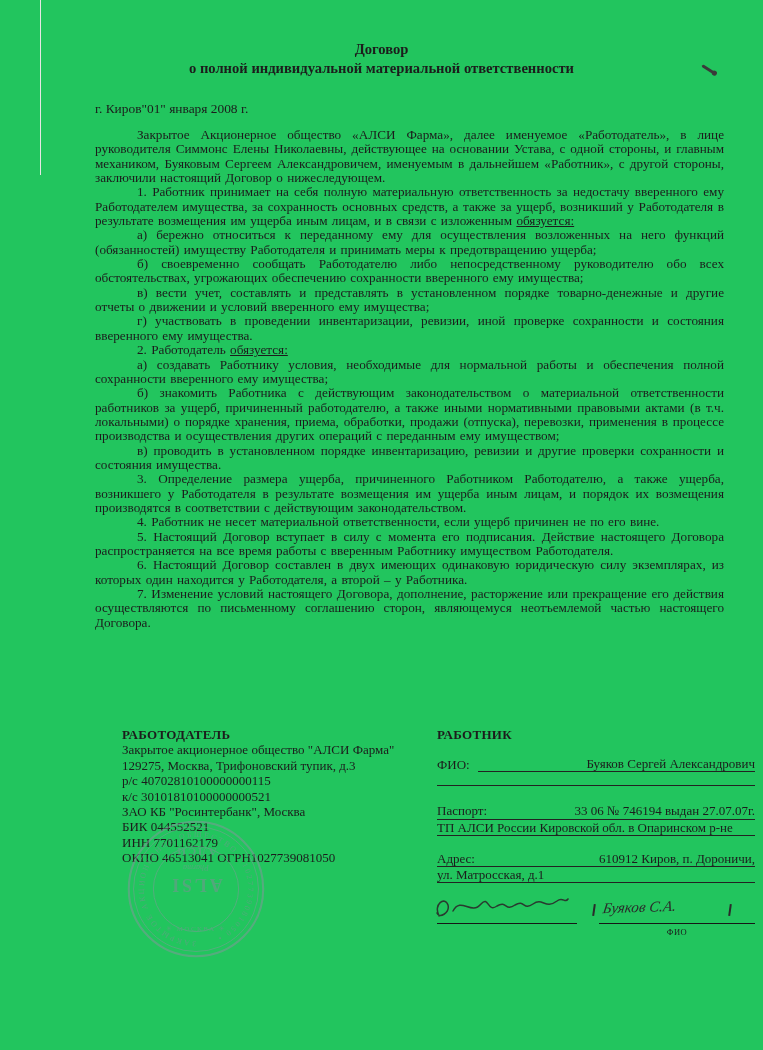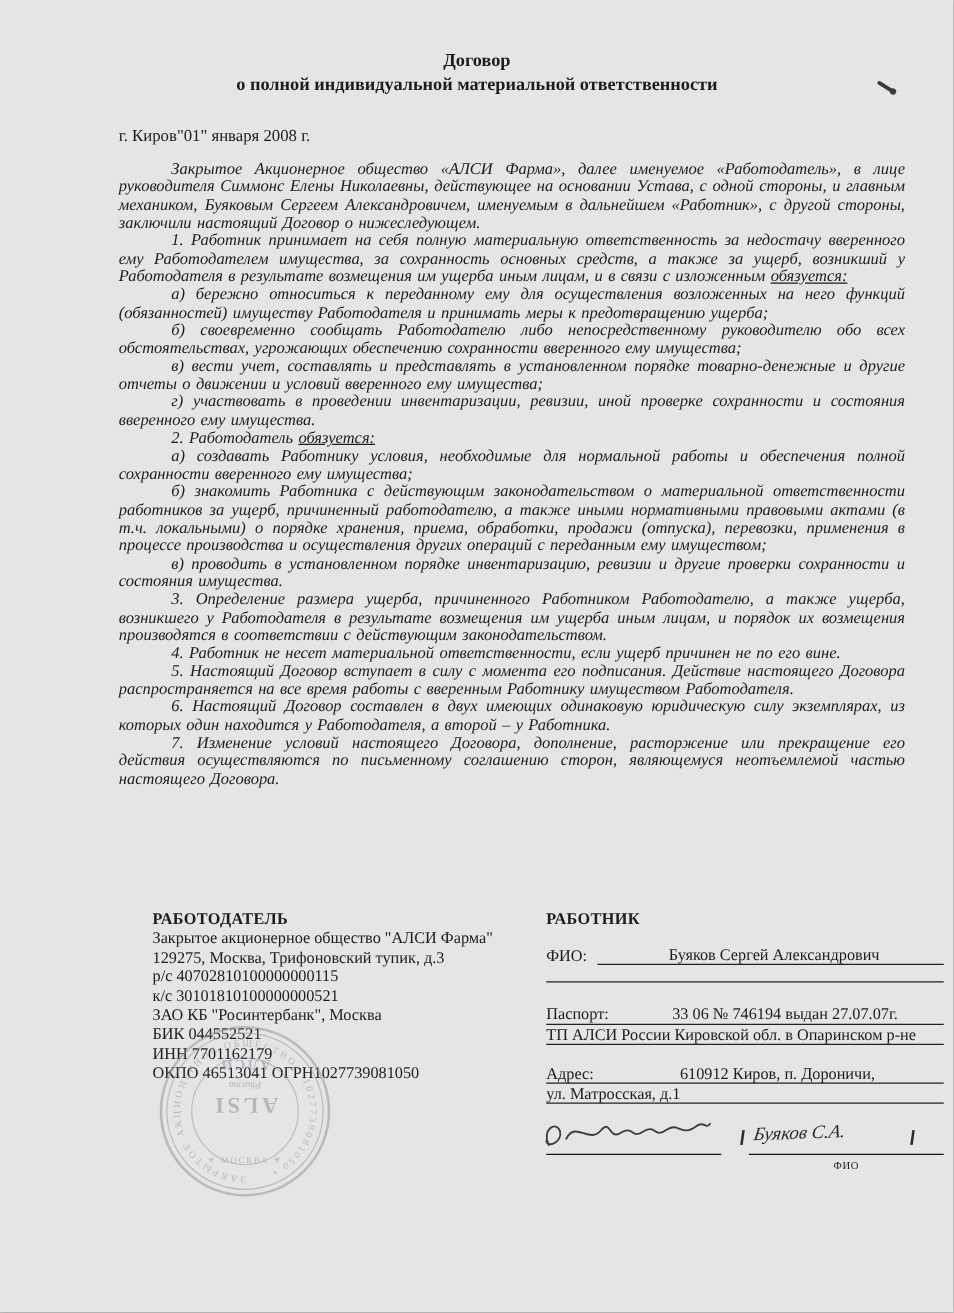--- a/index.html
+++ b/index.html
@@ -1,48 +1,48 @@
 <!DOCTYPE html>
 <html><head>
 <meta charset="utf-8">
 <style>
   html,body{margin:0;padding:0;}
   body{background:#888;font-family:"Liberation Serif","DejaVu Serif",serif;}
   .page{
     position:relative;width:763px;height:1050px;margin:0 auto;
-    background:#e5e5e5;color:#1c1c1c;overflow:hidden;
+    background:#22c55e;color:#1c1c1c;overflow:hidden;
     box-shadow:0 0 6px rgba(0,0,0,.4);
   }
   
   .scan-line{position:absolute;left:40px;top:0;width:1px;height:175px;background:#e6e6e3;}
   .pen-mark{position:absolute;left:701px;top:68px;width:15px;height:3px;background:#3a3a3a;transform:rotate(32deg);border-radius:2px;}
   .pen-mark:after{content:"";position:absolute;right:-2px;top:-1px;width:5px;height:5px;background:#3a3a3a;border-radius:50%;}
 
   
   .title{position:absolute;left:0;top:40px;width:100%;text-align:center;font-weight:bold;font-size:14.6px;line-height:19px;}
   .city-date{position:absolute;left:95px;top:101px;width:626px;display:flex;justify-content:flex-start;font-size:13.4px;}
 
   
   .body-text{position:absolute;left:95px;top:128px;width:629px;font-size:13.2px;line-height:14.35px;text-align:justify;word-spacing:1px;}
-  .body-text p{margin:0;text-indent:42px;font-style:italic;}
+  .body-text p{margin:0;text-indent:42px;}
   .u{text-decoration:underline;}
 
   
   .employer{position:absolute;left:122px;top:727px;width:320px;font-size:13px;line-height:15.4px;}
   .employer .head{font-weight:bold;letter-spacing:.3px;}
   .emp-sign{position:relative;height:34px;margin-top:3px;}
   .emp-sign svg{position:absolute;left:-16px;top:-6px;}
   .emp-sign .sig-line{position:absolute;left:-18px;top:24px;width:212px;border-bottom:1.6px solid #161616;}
   .emp-sign .sig-name{position:absolute;left:172px;top:5px;font-size:13px;}
 
   .worker{position:absolute;left:437px;top:727px;width:318px;font-size:13px;line-height:15.2px;}
   .worker .head{font-weight:bold;letter-spacing:.3px;}
   .wrow{display:flex;align-items:flex-end;min-height:15px;}
   .wrow .lbl{white-space:nowrap;padding-right:8px;margin-top:15px;}
-  .wrow .val{flex:1;text-align:center;padding-left:6px;}
+  .wrow .val{flex:1;text-align:right;padding-left:6px;}
   .bline{border-bottom:1.5px solid #222;}
   .spacer-row{height:13px;border-bottom:1.5px solid #222;margin-bottom:2px;}
   .w-sig-area{position:relative;height:46px;margin-top:11px;}
   .w-sig-line1{position:absolute;left:0;top:29px;width:140px;border-bottom:1.6px solid #161616;}
   .w-sig-line2{position:absolute;left:162px;top:29px;width:156px;border-bottom:1.6px solid #161616;}
   .w-sig-scrawl{position:absolute;left:-6px;top:-2px;}
   .w-sig-text{position:absolute;left:166px;top:6px;font-style:italic;font-size:15px;transform:skewX(-10deg) rotate(-2deg);color:#2b2b2b;white-space:nowrap;}
   .w-sig-stroke{position:absolute;top:10px;width:2px;height:12px;background:#2b2b2b;transform:rotate(8deg);}
   .w-fio-caption{position:absolute;left:162px;top:31px;width:156px;text-align:center;font-size:8.5px;letter-spacing:.5px;}
 

